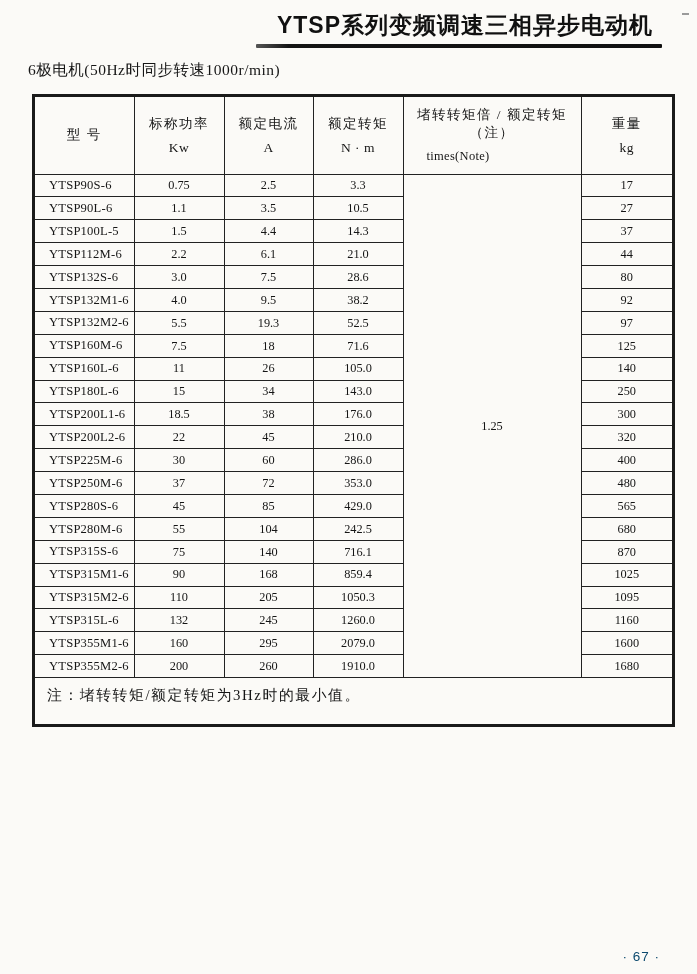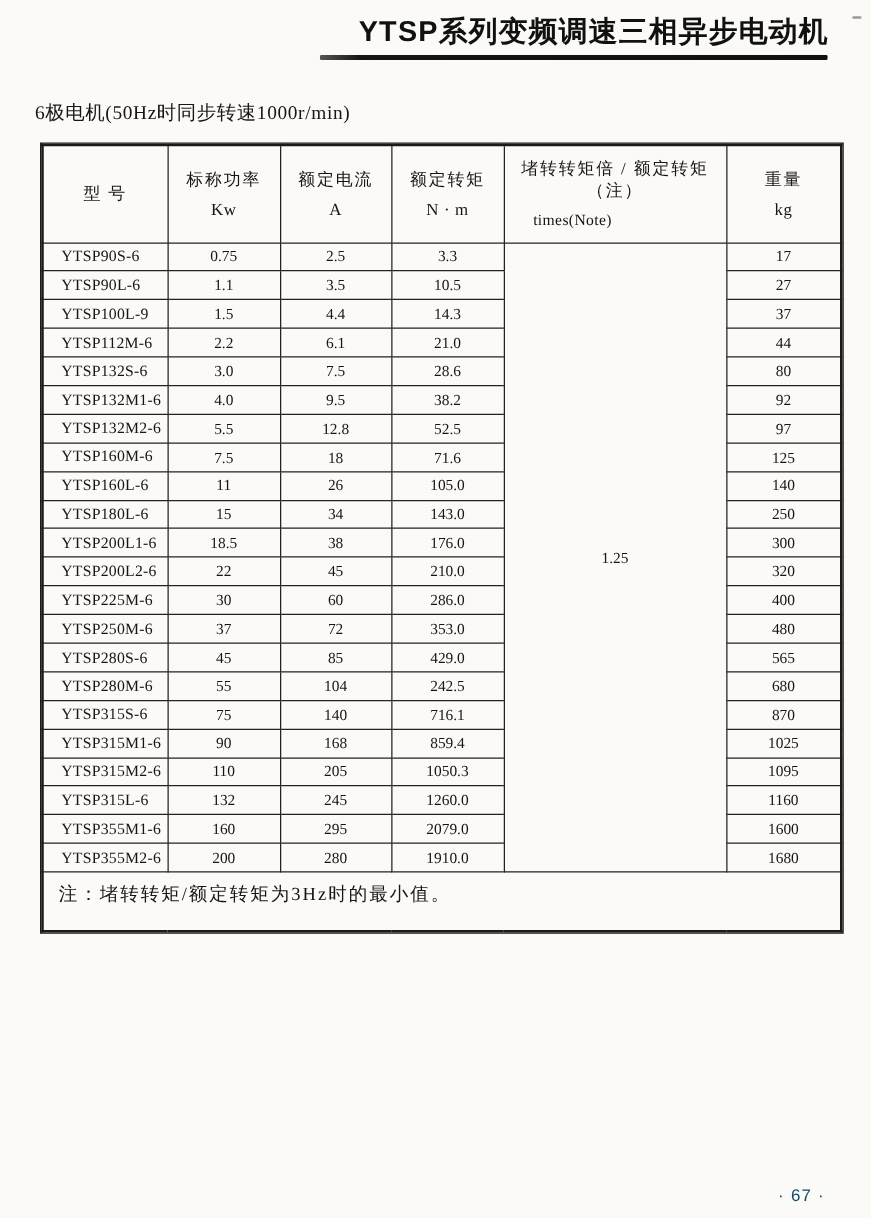--- a/index.html
+++ b/index.html
@@ -6,39 +6,39 @@
   html, body { width: 697px; height: 974px; }
   body {
     position: relative;
     background: #fbfaf7;
     color: #1b1b1b;
     font-family: "Liberation Serif", "DejaVu Serif", serif;
     overflow: hidden;
   }
   .page-title {
     margin-top: 11px;
-    padding-right: 34px;
+    padding-right: 44px;
     text-align: right;
     font-family: "Liberation Sans", "DejaVu Sans", sans-serif;
     font-weight: bold;
     font-size: 23px;
     letter-spacing: 1px;
     line-height: 28px;
     color: #111;
   }
   .title-rule {
     margin-top: 5px;
     margin-left: 256px;
     margin-right: 35px;
     height: 4px;
     background: linear-gradient(to right, #555 0%, #141414 8%, #101010 100%);
     border-radius: 1px;
   }
   .subtitle {
-    margin-top: 32px;
+    margin-top: 12px;
     margin-left: 28px;
     font-size: 15.5px;
     letter-spacing: 0.5px;
     font-weight: 500;
     color: #161616;
   }
   table.spec {
     margin-top: 14px;
     margin-left: 33px;
     width: 639px;
@@ -176,21 +176,21 @@
         <td>17</td>
       </tr>
       <tr>
         <td class="model-cell">YTSP90L-6</td>
         <td>1.1</td>
         <td>3.5</td>
         <td>10.5</td>
         <td>27</td>
       </tr>
       <tr>
-        <td class="model-cell">YTSP100L-9</td>
+        <td class="model-cell">YTSP100L-5</td>
         <td>1.5</td>
         <td>4.4</td>
         <td>14.3</td>
         <td>37</td>
       </tr>
       <tr>
         <td class="model-cell">YTSP112M-6</td>
         <td>2.2</td>
         <td>6.1</td>
         <td>21.0</td>
@@ -206,21 +206,21 @@
       <tr>
         <td class="model-cell">YTSP132M1-6</td>
         <td>4.0</td>
         <td>9.5</td>
         <td>38.2</td>
         <td>92</td>
       </tr>
       <tr>
         <td class="model-cell">YTSP132M2-6</td>
         <td>5.5</td>
-        <td>12.8</td>
+        <td>19.3</td>
         <td>52.5</td>
         <td>97</td>
       </tr>
       <tr>
         <td class="model-cell">YTSP160M-6</td>
         <td>7.5</td>
         <td>18</td>
         <td>71.6</td>
         <td>125</td>
       </tr>
@@ -311,21 +311,21 @@
       <tr>
         <td class="model-cell">YTSP355M1-6</td>
         <td>160</td>
         <td>295</td>
         <td>2079.0</td>
         <td>1600</td>
       </tr>
       <tr>
         <td class="model-cell">YTSP355M2-6</td>
         <td>200</td>
-        <td>280</td>
+        <td>260</td>
         <td>1910.0</td>
         <td>1680</td>
       </tr>
     </tbody>
   <tbody class="note-band">
     <tr>
       <td colspan="6">注：堵转转矩/额定转矩为3Hz时的最小值。</td>
     </tr>
   </tbody>
 </table>

